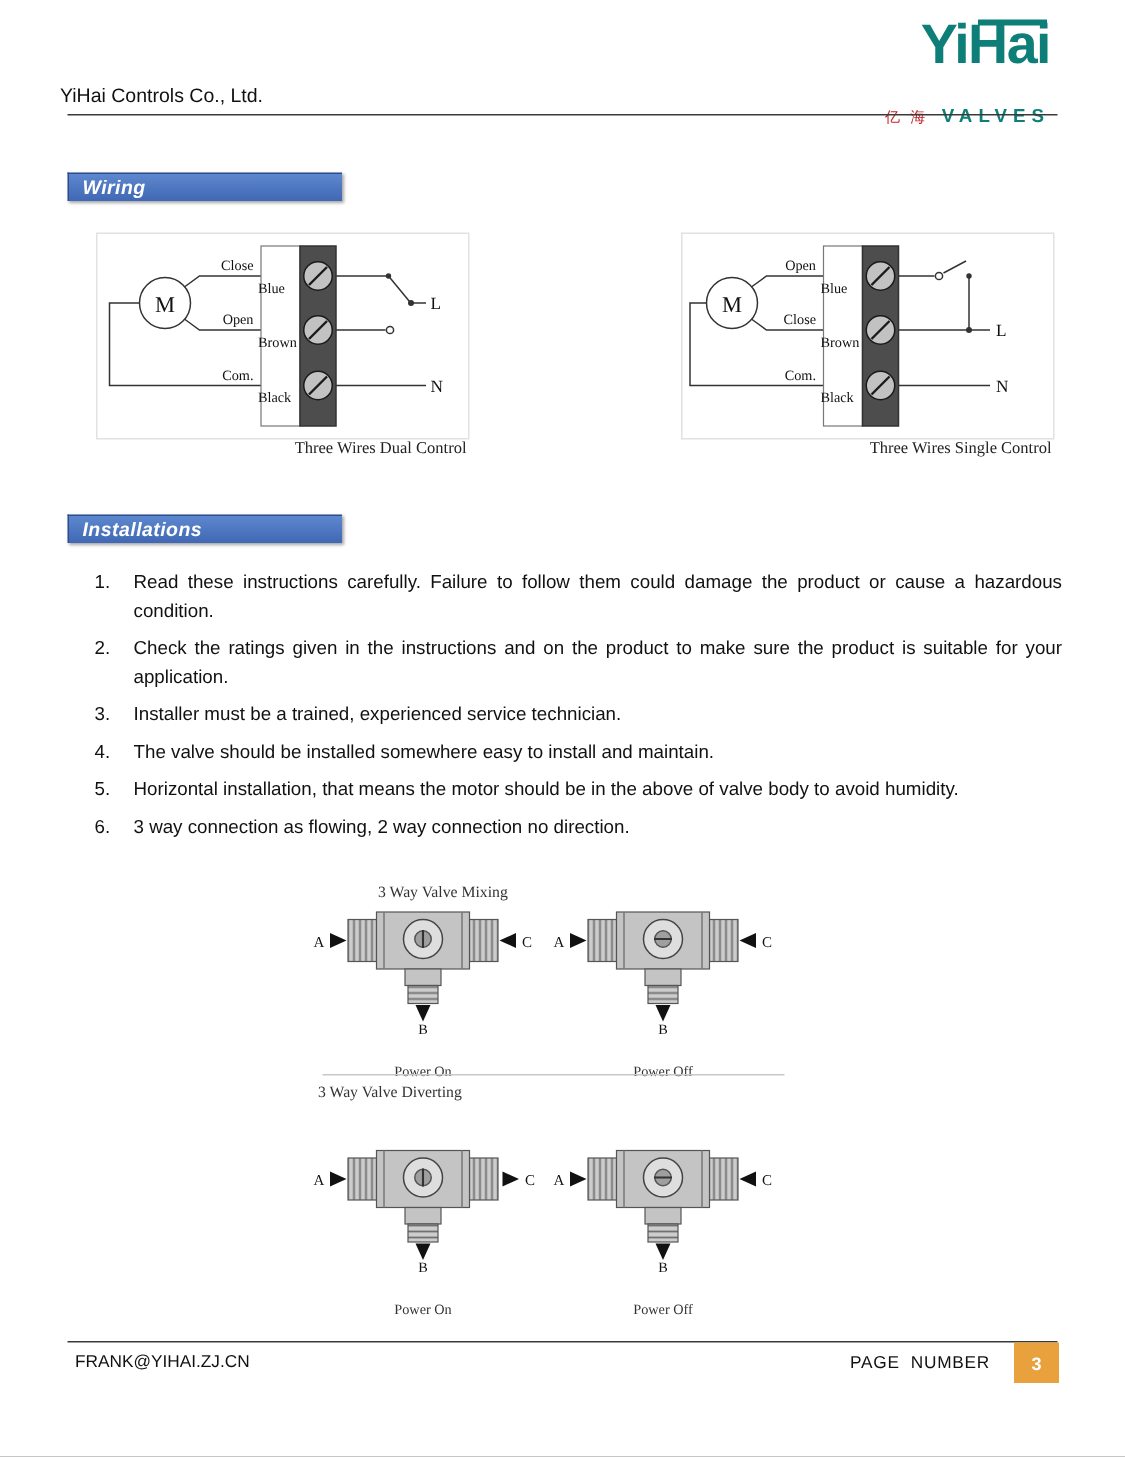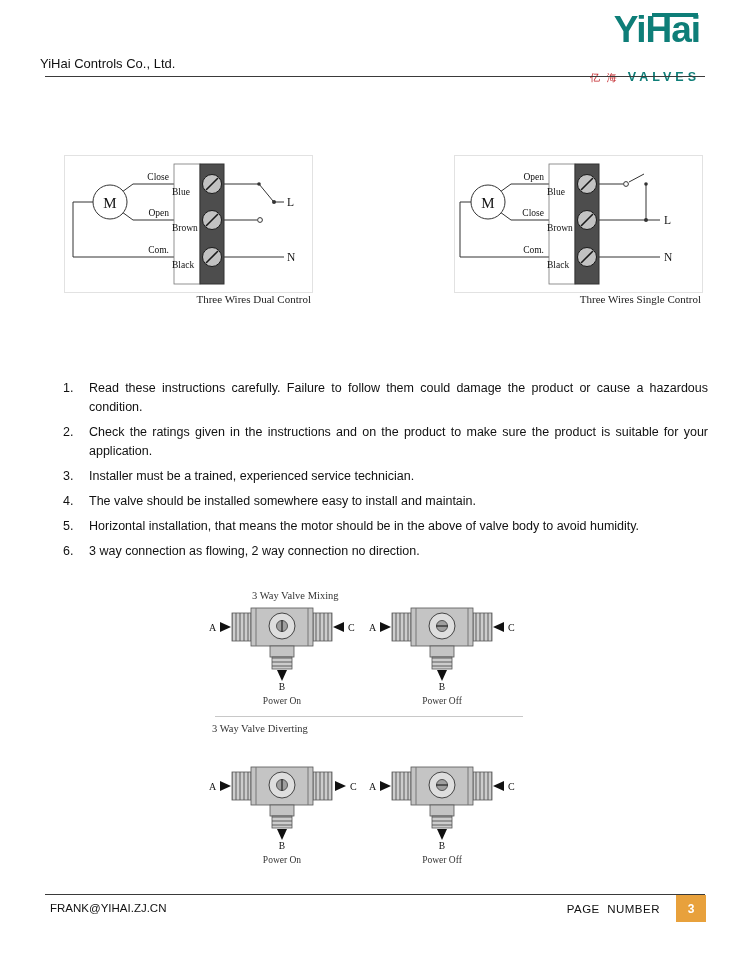--- a/index.html
+++ b/index.html
@@ -47,21 +47,21 @@
 
   
   .valve-title{position:absolute;font-family:"Liberation Serif",serif;font-size:10.5px;color:#333;}
   .vt-mix{left:212px;top:590px;margin-left:40px;} .vt-div{left:212px;top:723px;}
   .fig{position:absolute;width:150px;text-align:center;}
   .fig-mon{left:207px;top:581px;} .fig-moff{left:367px;top:581px;}
   .fig-don{left:207px;top:740px;} .fig-doff{left:367px;top:740px;}
   .valve-svg{display:block;}
   .valve-svg text{font-family:"Liberation Serif",serif;font-size:10px;fill:#111;}
   .b-label{font-family:"Liberation Serif",serif;font-size:9.5px;line-height:11px;color:#111;}
-  .fig-cap{font-family:"Liberation Serif",serif;font-size:9.5px;color:#333;margin-top:3px;}
+  .fig-cap{font-family:"Liberation Serif",serif;font-size:9.5px;color:#333;margin-top:17px;}
   .valve-divider{position:absolute;left:215px;top:716px;width:308px;height:1px;background:#c8c8c8;}
   .vbody{fill:#c4c4c4;stroke:#555;stroke-width:.8;}
   .vthread{fill:url(#thrV);stroke:#555;stroke-width:.8;}
   .vthreadh{fill:url(#thrH);stroke:#555;stroke-width:.8;}
   .varrow{fill:#111;}
 
   
   .footer-rule{position:absolute;left:45px;top:894px;width:660px;height:1px;background:#3a3a3a;}
   .footer-email{position:absolute;left:50px;top:902px;font-size:11.5px;color:#111;}
   .footer-pagelabel{position:absolute;right:90px;top:903px;font-size:11.5px;letter-spacing:.5px;color:#111;white-space:pre;}
@@ -90,20 +90,21 @@
   <div class="logo">
     <div class="logo-overline"></div>
     <div class="logo-main">YiHai</div>
     <div class="logo-sub">
       <span class="logo-cn">亿 海</span>
       <span class="logo-tag">VALVES</span>
     </div>
   </div>
   <div class="header-rule"></div>
 
+  <div class="section-bar bar-wiring">Wiring</div>
 
   <div class="wire-box left">
     <svg class="wire-svg" width="247" height="136" viewBox="0 0 247 136">
       <polyline class="wl" points="57,36 68,28 109,28"></polyline>
       <polyline class="wl" points="57,56 68,64 109,64"></polyline>
       <polyline class="wl" points="28,46 8,46 8,101 109,101"></polyline>
       <circle cx="45" cy="46" r="17" fill="#fff" stroke="#333"></circle>
       <text class="motor-t lbl-mid" x="45" y="52">M</text>
       <rect x="109" y="8" width="26" height="120" fill="#fff" stroke="#777" stroke-width="0.8"></rect>
       <rect x="135" y="8" width="24" height="120" fill="#4d4d4d" stroke="#333"></rect>
@@ -165,20 +166,21 @@
       <line class="wl" x1="191" y1="28" x2="191" y2="64"></line>
       <circle cx="191" cy="64" r="2" fill="#333"></circle>
       <line class="wl" x1="144" y1="64" x2="205" y2="64"></line>
       <text class="big" x="209" y="68">L</text>
       <line class="wl" x1="144" y1="101" x2="205" y2="101"></line>
       <text class="big" x="209" y="105">N</text>
     </svg>
   </div>
   <div class="wire-cap right">Three Wires Single Control</div>
 
+  <div class="section-bar bar-install">Installations</div>
 
   <div class="inst-list">
     <div class="inst-item">
       <span class="inst-num">1.</span>
       <span class="inst-text">Read these instructions carefully. Failure to follow them could damage the product or cause a hazardous condition.</span>
     </div>
     <div class="inst-item">
       <span class="inst-num">2.</span>
       <span class="inst-text">Check the ratings given in the instructions and on the product to make sure the product is suitable for your application.</span>
     </div>

